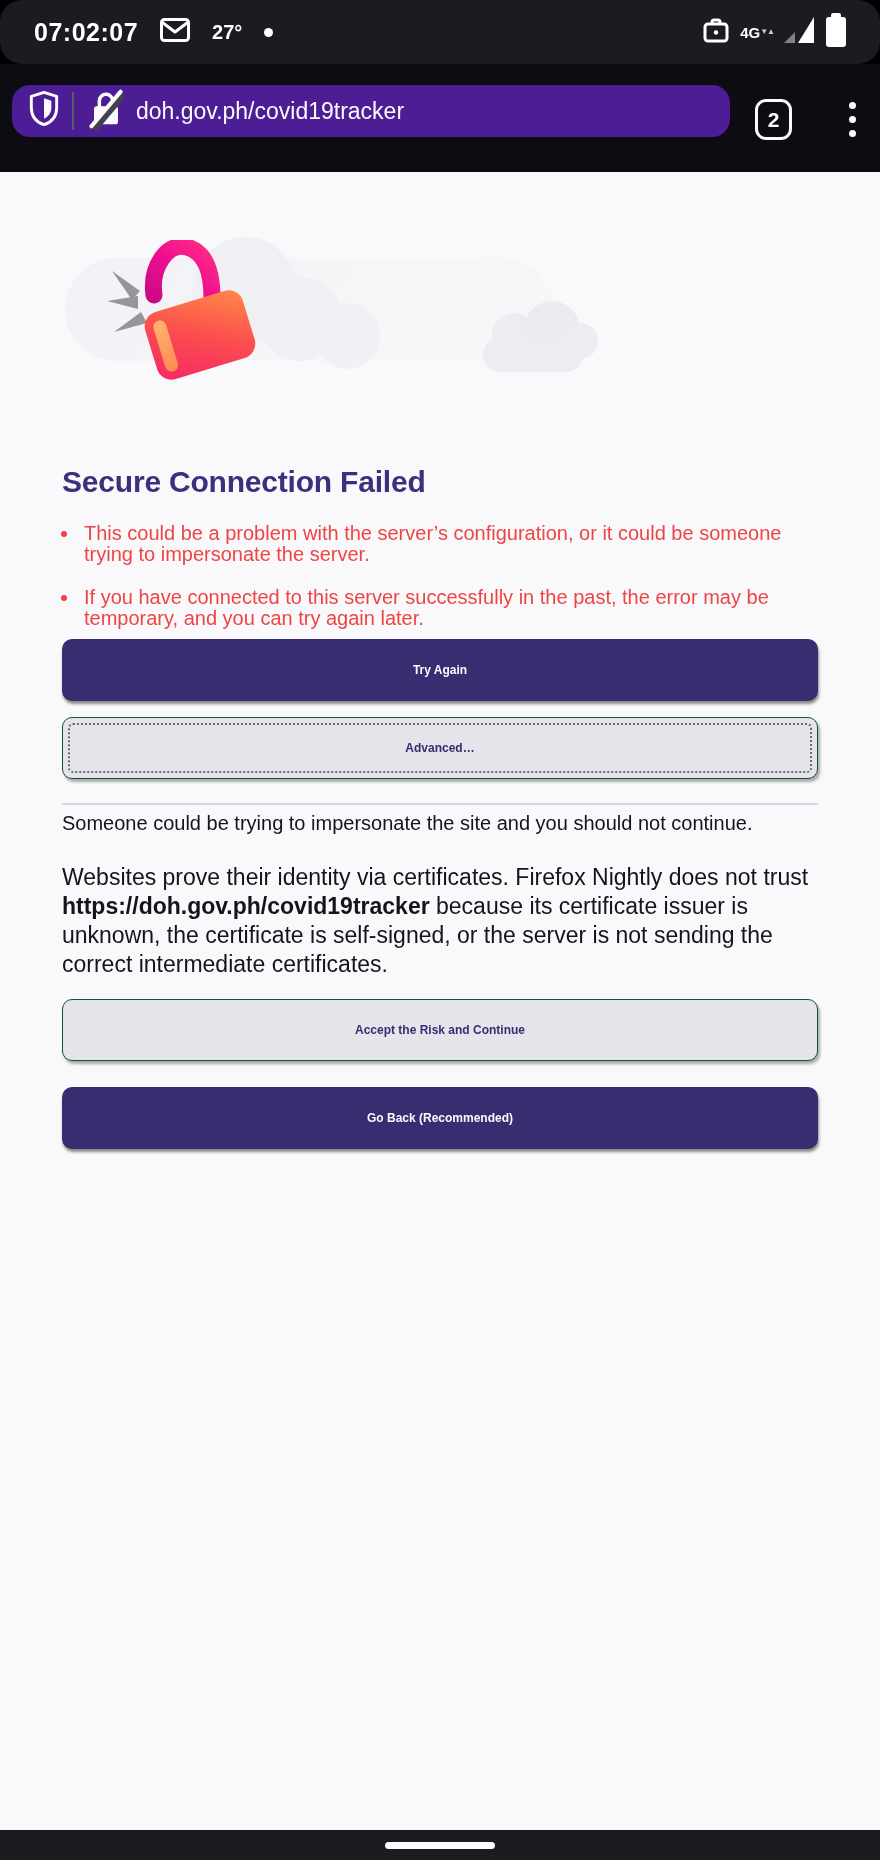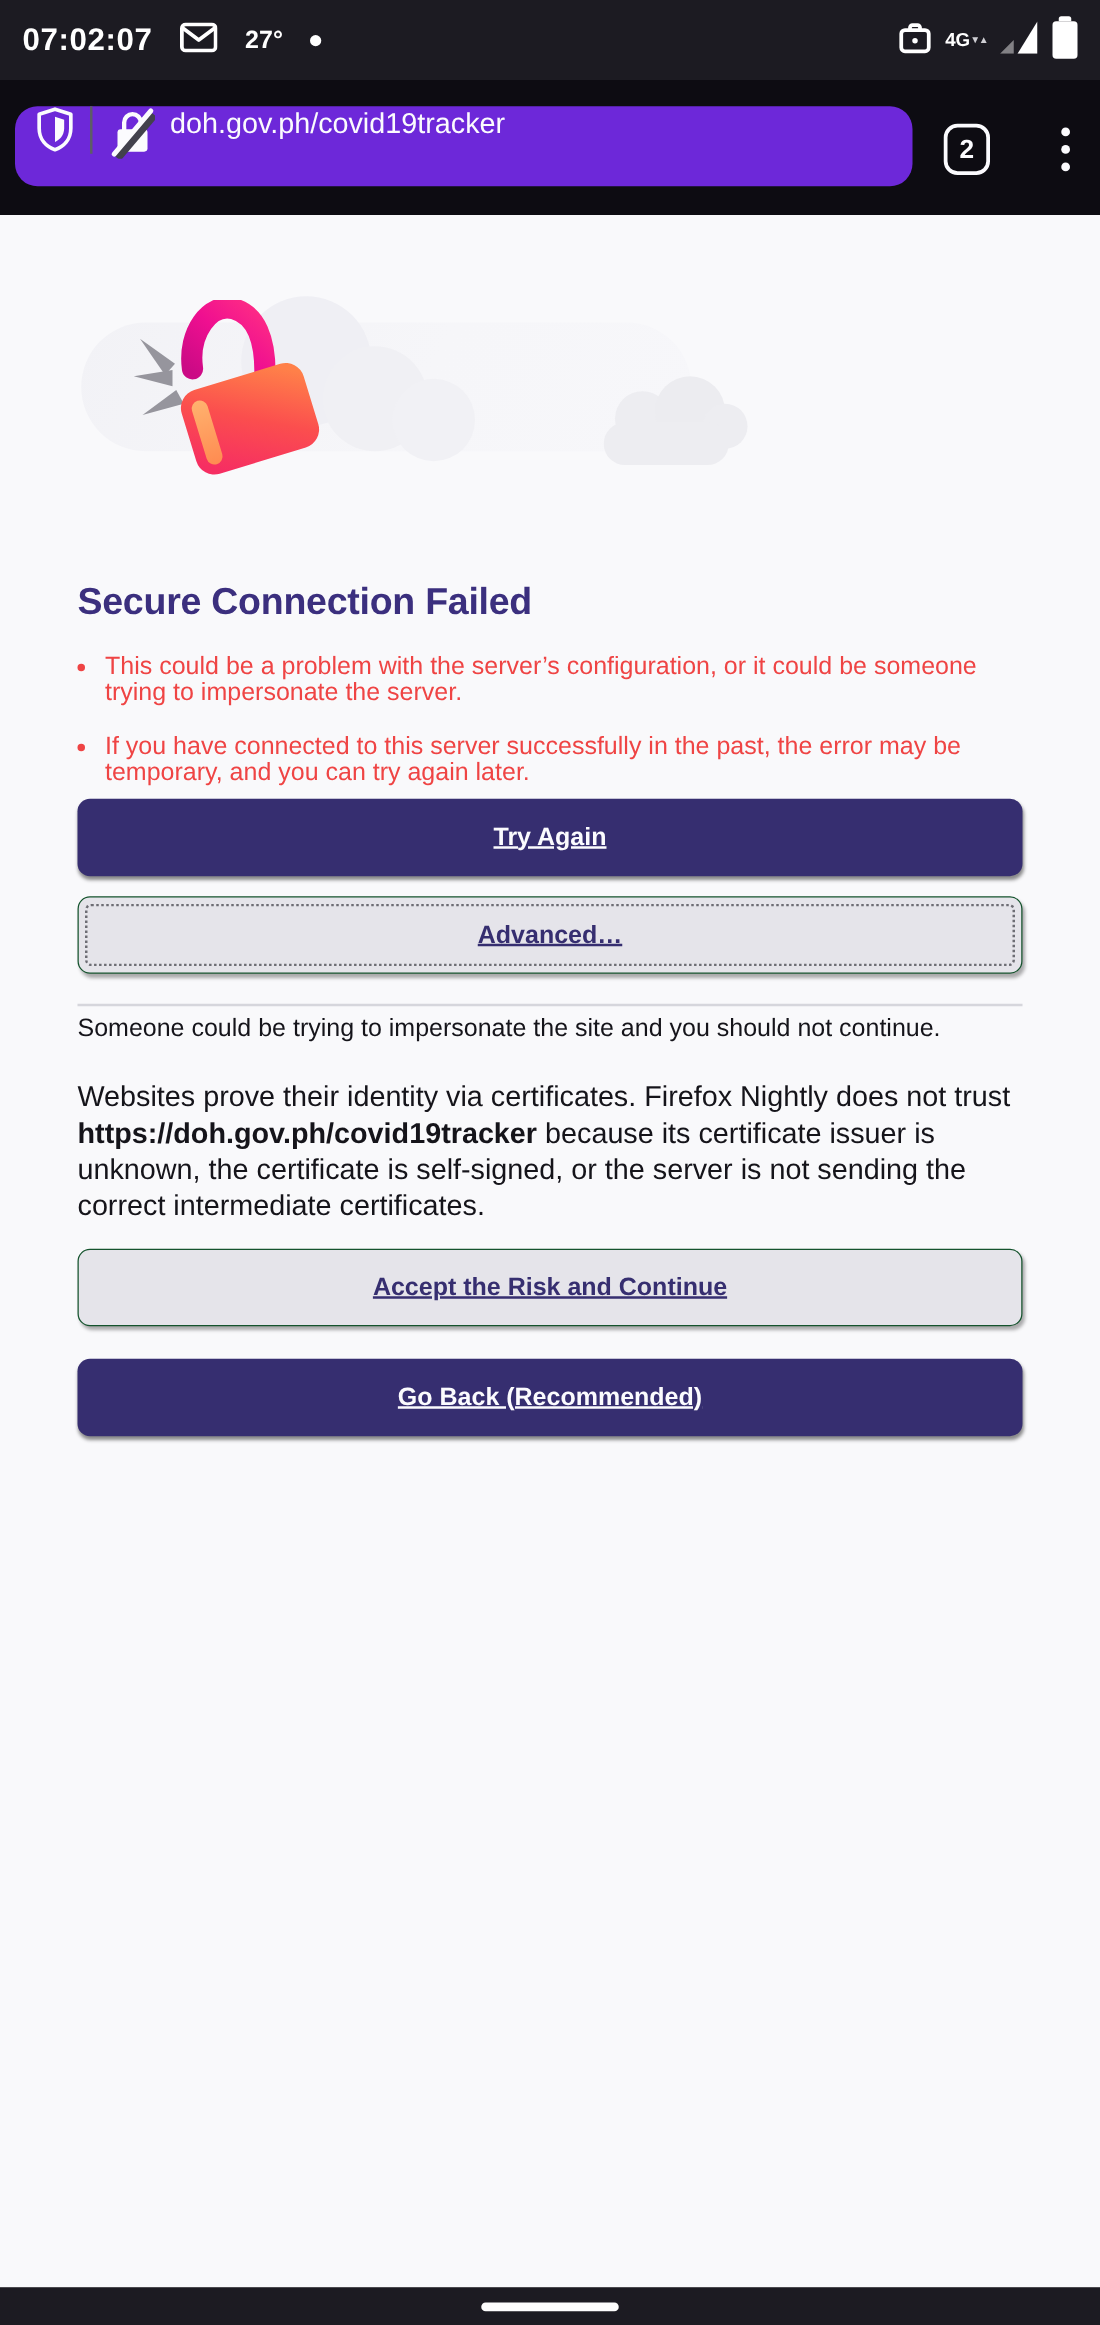--- a/index.html
+++ b/index.html
@@ -1,35 +1,35 @@
 <!DOCTYPE html>
 <html><head>
 <meta charset="utf-8">
 <style>
   * { margin:0; padding:0; box-sizing:border-box; }
   html,body { background:#000; }
   body { width:880px; font-family:"Liberation Sans","DejaVu Sans",sans-serif; }
   .screen { width:880px; height:1860px; display:flex; flex-direction:column; overflow:hidden; }
 
   
-  .status-bar { height:64px; background:#1c1b22; color:#fff; display:flex; align-items:center; padding:0 18px; flex:none; }
+  .status-bar { height:64px; background:#1c1b22; color:#fff; display:flex; align-items:center; padding:0 34px; flex:none;border-radius:22px; }
   .sb-left { display:flex; align-items:center; gap:22px; }
   .sb-time { font-size:25px; font-weight:bold; letter-spacing:.5px; }
   .sb-temp { font-size:20px; font-weight:bold; }
   .sb-dot { width:9px; height:9px; border-radius:50%; background:#fff; }
   .sb-right { margin-left:auto; display:flex; align-items:center; gap:10px; }
   .net-4g { display:flex; flex-direction:row; align-items:center; line-height:1; }
   .net-4g .lbl { font-size:15px; font-weight:bold; }
   .net-4g .arrows { font-size:8px; letter-spacing:-1px; margin-top:-1px; color:#cfcfd4; }
   .battery { position:relative; width:20px; height:30px; background:#fff; border-radius:3px; margin-left:2px; }
   .battery::before { content:""; position:absolute; top:-4px; left:5px; width:10px; height:4px; background:#fff; border-radius:2px 2px 0 0; }
 
   
   .toolbar { height:108px; background:#0d0c12; display:flex; align-items:center; flex:none; position:relative; }
-  .url-pill { position:absolute; left:12px; top:21px; width:718px; height:64px; background:#6d28d9; border-radius:18px; display:flex; padding:0 16px; }
+  .url-pill { position:absolute; left:12px; top:21px; width:718px; height:52px; background:#4c1d95; border-radius:18px; display:flex; align-items:center; padding:0 16px; }
   .pill-divider { width:2px; height:38px; background:#5d5c66; margin:0 14px 0 12px; }
   .url-text { color:#fbfbfe; font-size:23px; margin-left:12px; white-space:nowrap; overflow:hidden; }
   .tab-counter { position:absolute; left:755px; top:35px; width:37px; height:41px; border:3px solid #fbfbfe; border-radius:11px; color:#fbfbfe; font-size:21px; font-weight:bold; display:flex; align-items:center; justify-content:center; }
   .kebab { position:absolute; left:845px; top:34px; display:flex; flex-direction:column; gap:7px; padding:4px; }
   .kebab i { width:7px; height:7px; border-radius:50%; background:#fbfbfe; }
 
   
   .content { flex:1; background:#f9f9fb; padding:0 62px; overflow:hidden; }
 
   .illu { position:relative; height:218px; margin-top:23px; }
@@ -45,21 +45,21 @@
   .sc2 { left:462px; top:106px; width:56px; height:56px; background:#ececf0; }
   .sc3 { left:500px; top:128px; width:36px; height:36px; }
   .lock-svg { left:45px; top:45px; }
 
   .page-title { margin-top:52px; font-size:30px; font-weight:bold; color:#3b2f7e; letter-spacing:-.2px; }
 
   .bullets { margin-top:24px; padding-left:18px; color:#ef4444; font-size:20px; line-height:21px; }
   .bullets li { padding-left:4px; }
   .bullets li + li { margin-top:22px; }
 
-  .btn { display:block; width:100%; height:62px; border-radius:10px; font-family:inherit; font-size:20px; font-weight:bold; cursor:pointer;text-decoration:underline; }
+  .btn { display:block; width:100%; height:62px; border-radius:10px; font-family:inherit; font-size:12px; font-weight:bold; cursor:pointer; }
   .btn-primary { background:#362e70; color:#fbfbfe; border:none; box-shadow:1px 3px 3px rgba(0,0,0,.45); }
   .btn-secondary { position:relative; background:#e5e4ea; color:#362e70; border:1px solid #14532d; box-shadow:2px 3px 3px rgba(0,0,0,.32); }
   .btn-dotted::after { content:""; position:absolute; inset:5px; border:2px dotted #6d6d74; border-radius:5px; pointer-events:none; }
   .btn-try { margin-top:10px; }
   .btn-advanced { margin-top:16px; }
   .divider { margin-top:24px; border:none; border-top:2px solid #d6d6dc; }
   .warning { margin-top:4px; font-size:20px; line-height:28px; color:#15141a; }
   .cert { margin-top:26px; font-size:23px; line-height:29px; color:#15141a; }
   .cert .bold-url { font-weight:bold; }
   .btn-goback { margin-top:26px; }

